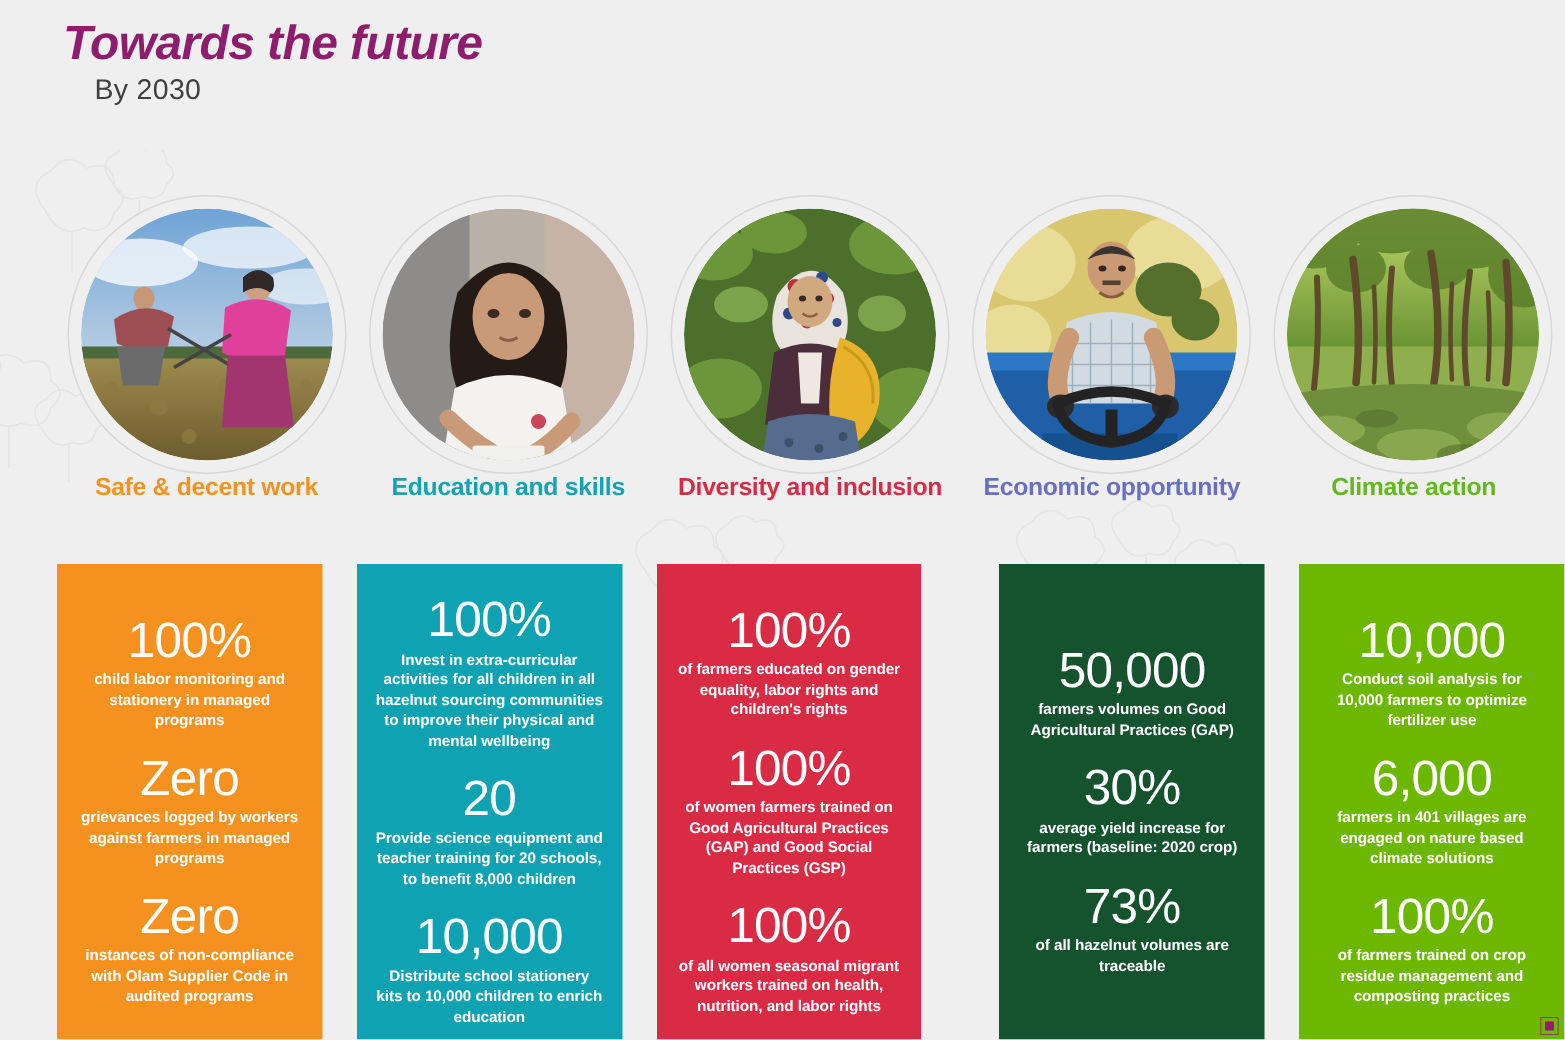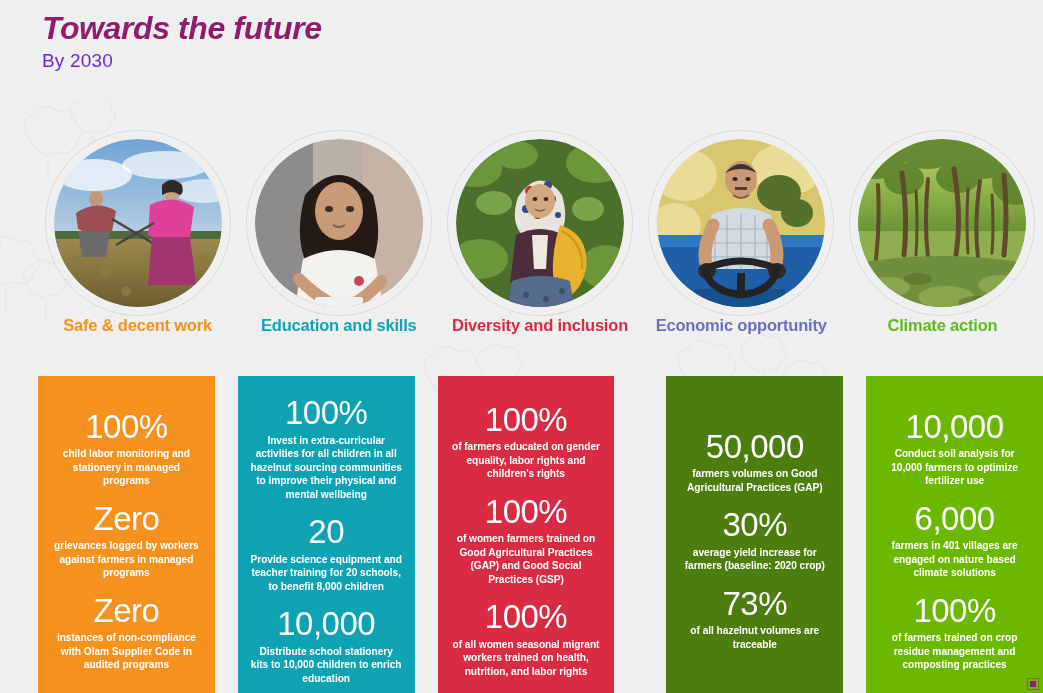--- a/index.html
+++ b/index.html
@@ -158,21 +158,21 @@
       <path d="M42 58 l0 26"></path>
       <path d="M86 30 q-11 -14 3 -20 q8 -11 19 -2 q14 -5 14 9 q9 6 0 14 q-3 12 -16 8 q-12 6 -20 -9z"></path>
       <path d="M104 41 l0 24"></path>
       <path d="M128 56 q-11 -14 3 -20 q8 -11 19 -2 q14 -5 14 9 q9 6 0 14 q-3 12 -16 8 q-12 6 -20 -9z"></path>
       <path d="M146 67 l0 20"></path>
     </g>
   </svg>
 
   <div class="header">
     <div class="title" style="color: rgb(143, 29, 110); font-style: italic;">Towards the future</div>
-    <div class="subtitle" style="color: #6d28d9;">By 2030</div>
+    <div class="subtitle" style="color: #404040; margin-left: 21px;">By 2030</div>
   </div>
 
   <div class="pillars">
 
     <div class="pillar">
       <div class="circle-outer">
         <div class="circle-inner">
           <svg viewBox="0 0 168 168">
             <defs>
                 <clipPath id="c1">
@@ -474,21 +474,21 @@
       <div class="stat">
         <div class="stat-number">100%</div>
         <div class="stat-desc">of women farmers trained on Good Agricultural Practices (GAP) and Good Social Practices (GSP)</div>
       </div>
       <div class="stat">
         <div class="stat-number">100%</div>
         <div class="stat-desc">of all women seasonal migrant workers trained on health, nutrition, and labor rights</div>
       </div>
     </div>
 
-    <div class="column" style="background: #4d7c0f; margin-left: 29px;">
+    <div class="column" style="background: #14532d; margin-left: 29px;">
       <div class="stat">
         <div class="stat-number">50,000</div>
         <div class="stat-desc">farmers volumes on Good Agricultural Practices (GAP)</div>
       </div>
       <div class="stat">
         <div class="stat-number">30%</div>
         <div class="stat-desc">average yield increase for farmers (baseline: 2020 crop)</div>
       </div>
       <div class="stat">
         <div class="stat-number">73%</div>

